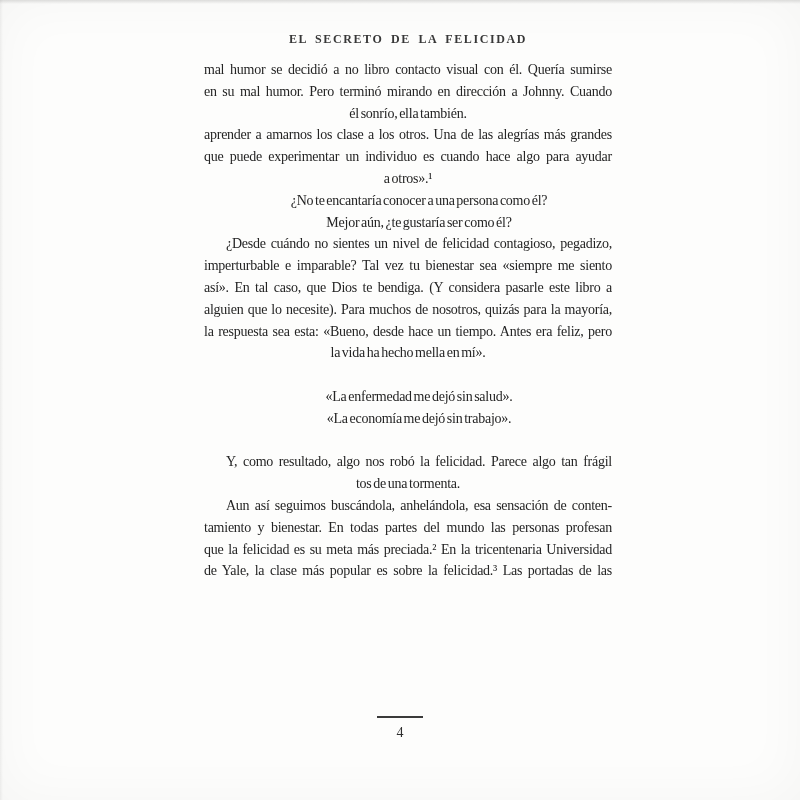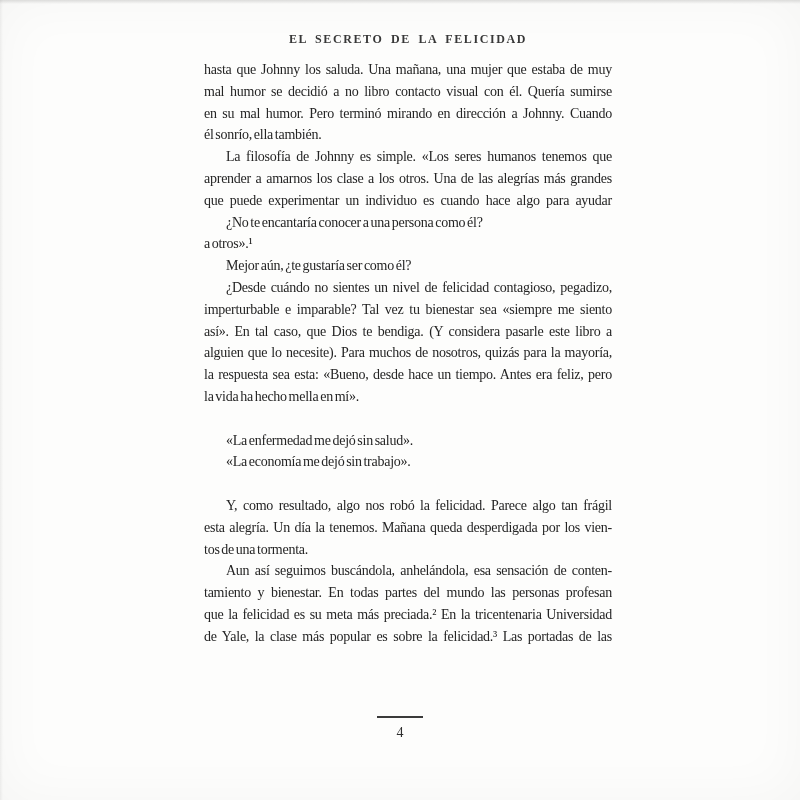--- a/index.html
+++ b/index.html
@@ -50,20 +50,21 @@
     top: 59px;
     width: 408px;
     font-size: 14px;
     line-height: 21.8px;
     letter-spacing: -0.25px;
     word-spacing: -1.5px;
   }
   .ln {
     min-height: 21.8px;
     white-space: normal;
+    text-align: center;
   }
   .ln.jst {
     text-align: justify;
     text-align-last: justify;
   }
   .ln.ind {
     text-indent: 22px;
   }
   .ln.gap {
     height: 21.8px;
@@ -89,42 +90,39 @@
 </head>
 <body>
 
 <div class="page">
   <div class="scan-edge-top"></div>
   <div class="scan-edge-left"></div>
 
   <div class="running-head">EL SECRETO DE LA FELICIDAD</div>
 
   <div class="body-text">
-      <div class="ln jst">hasta que Johnny los saluda. Una mañana, una mujer que estaba de muy</div>
       <div class="ln jst">mal humor se decidió a no libro contacto visual con él. Quería sumirse</div>
       <div class="ln jst">en su mal humor. Pero terminó mirando en dirección a Johnny. Cuando</div>
       <div class="ln">él sonrío, ella también.</div>
-      <div class="ln ind jst">La filosofía de Johnny es simple. «Los seres humanos tenemos que</div>
       <div class="ln jst">aprender a amarnos los clase a los otros. Una de las alegrías más grandes</div>
       <div class="ln jst">que puede experimentar un individuo es cuando hace algo para ayudar</div>
+      <div class="ln">a otros».¹</div>
       <div class="ln ind">¿No te encantaría conocer a una persona como él?</div>
-      <div class="ln">a otros».¹</div>
       <div class="ln ind">Mejor aún, ¿te gustaría ser como él?</div>
       <div class="ln ind jst">¿Desde cuándo no sientes un nivel de felicidad contagioso, pegadizo,</div>
       <div class="ln jst">imperturbable e imparable? Tal vez tu bienestar sea «siempre me siento</div>
       <div class="ln jst">así». En tal caso, que Dios te bendiga. (Y considera pasarle este libro a</div>
       <div class="ln jst">alguien que lo necesite). Para muchos de nosotros, quizás para la mayoría,</div>
       <div class="ln jst">la respuesta sea esta: «Bueno, desde hace un tiempo. Antes era feliz, pero</div>
       <div class="ln">la vida ha hecho mella en mí».</div>
       <div class="ln gap"></div>
       <div class="ln ind">«La enfermedad me dejó sin salud».</div>
       <div class="ln ind">«La economía me dejó sin trabajo».</div>
       <div class="ln gap"></div>
       <div class="ln ind jst">Y, como resultado, algo nos robó la felicidad. Parece algo tan frágil</div>
-      <div class="ln jst">esta alegría. Un día la tenemos. Mañana queda desperdigada por los vien-</div>
       <div class="ln">tos de una tormenta.</div>
       <div class="ln ind jst">Aun así seguimos buscándola, anhelándola, esa sensación de conten-</div>
       <div class="ln jst">tamiento y bienestar. En todas partes del mundo las personas profesan</div>
       <div class="ln jst">que la felicidad es su meta más preciada.² En la tricentenaria Universidad</div>
       <div class="ln jst">de Yale, la clase más popular es sobre la felicidad.³ Las portadas de las</div>
     </div>
 
   <div class="footnote-rule"></div>
 
   <div class="page-number">4</div>

